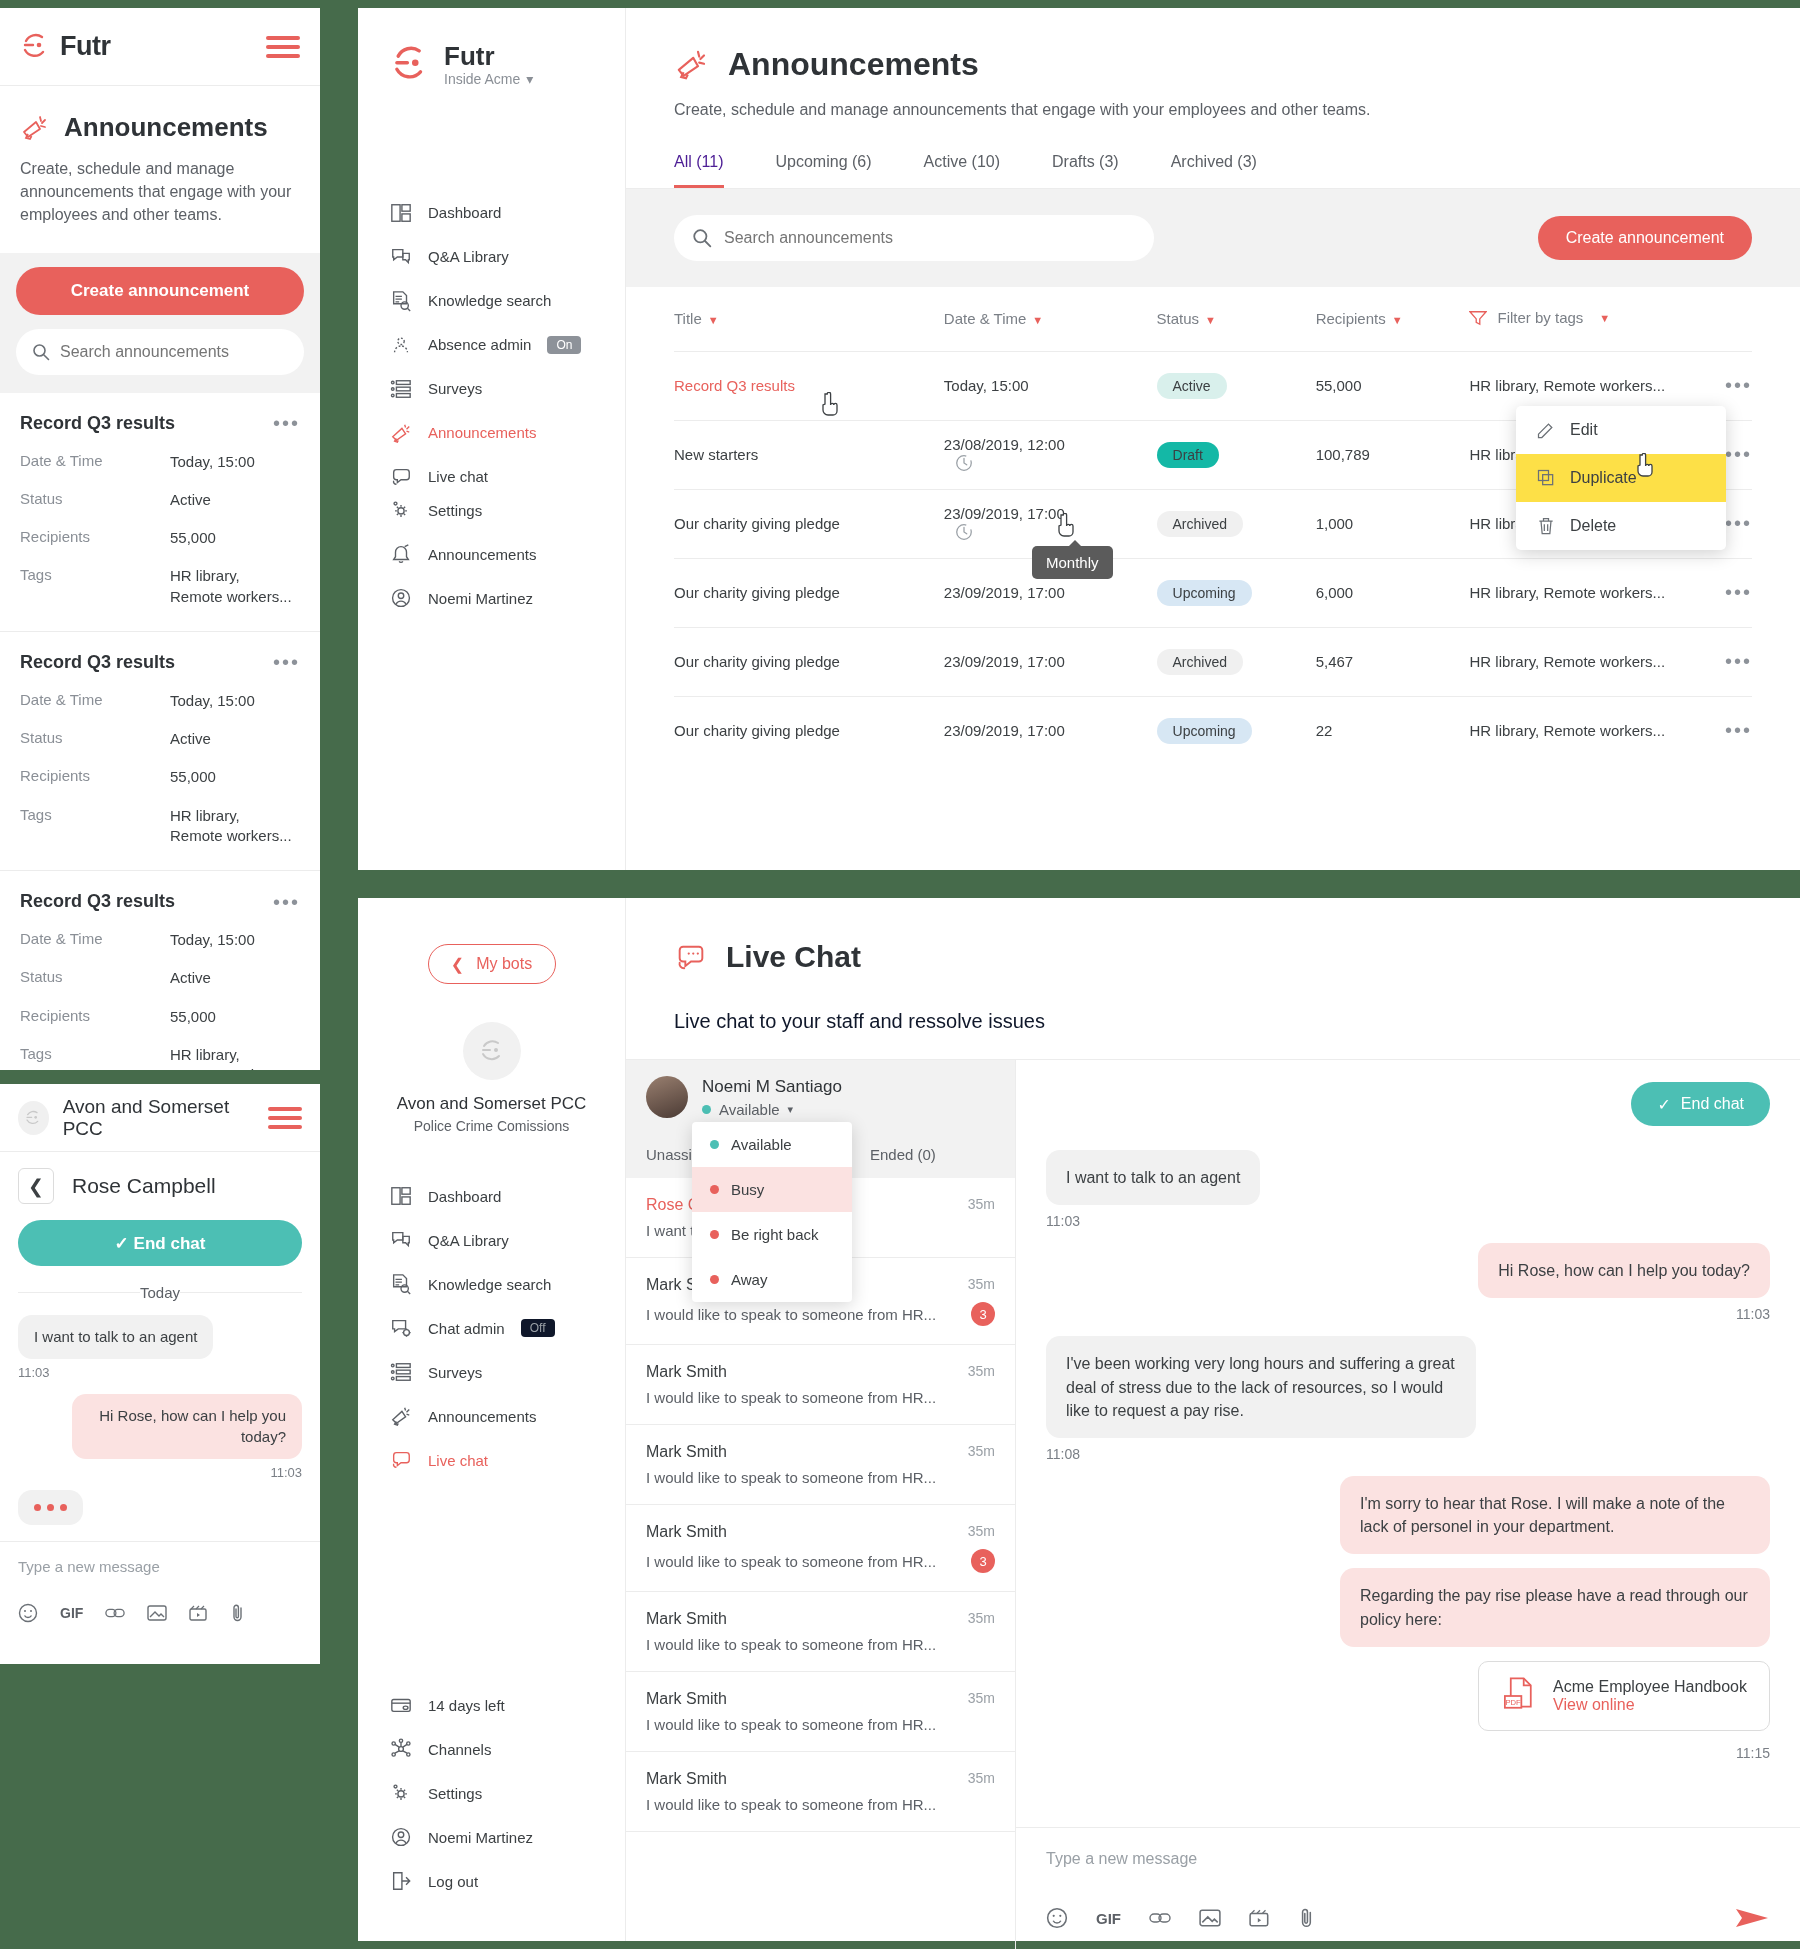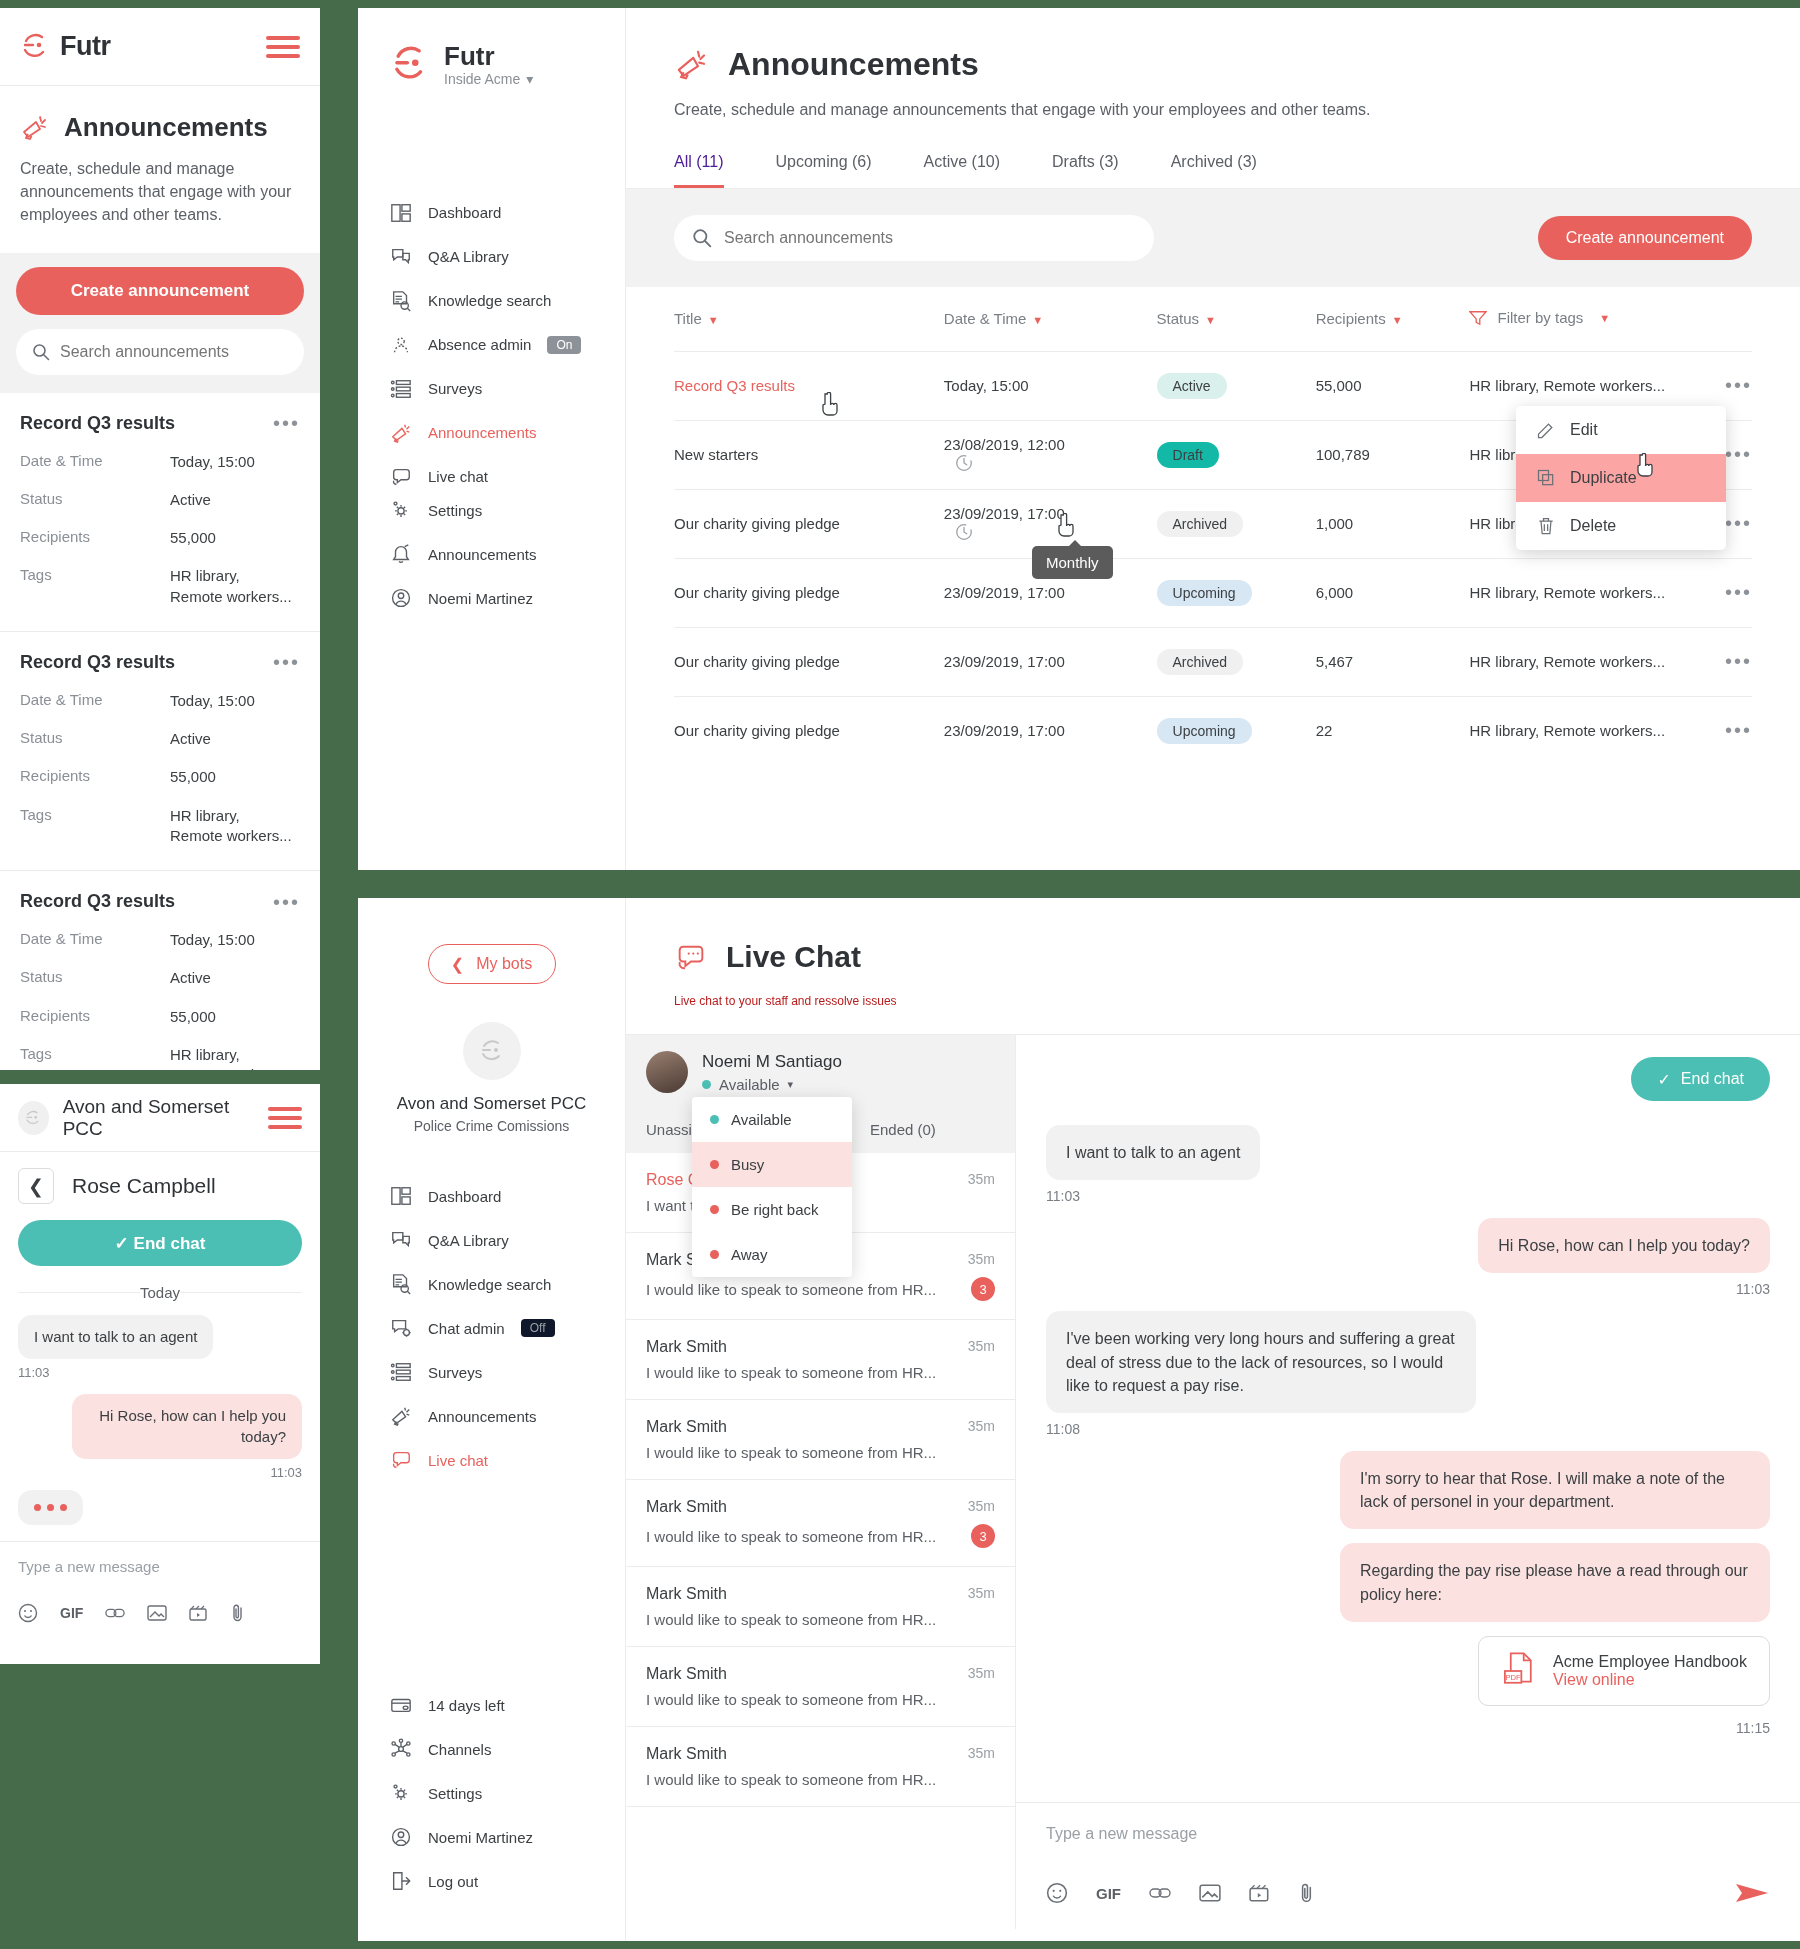--- a/index.html
+++ b/index.html
@@ -119,39 +119,39 @@
   td { font-size:15px; color:#3c4043; padding:0; height:69px; border-top:1px solid #ececec;}
   .badge { display:inline-block; border-radius:14px; padding:5px 16px; font-size:14px;}
   .b-active { background:#d9f0ec; color:#3c4043;}
   .b-draft { background:#14b8a6; color:#3c4043;text-align:right;}
   .b-archived { background:#f0f0f0; color:#3c4043;}
   .b-upcoming { background:#d7e7f4; color:#3c4043;}
   .rowdots { color:#8d9299; letter-spacing:2px; font-size:20px; cursor:pointer;}
   .ctx-menu { position:absolute; width:210px; background:#fff; border-radius:5px;
     box-shadow:0 4px 18px rgba(0,0,0,.18); overflow:hidden; }
   .ctx-item { display:flex; align-items:center; gap:14px; padding:14px 20px; font-size:16px; color:#3c4043; cursor:pointer;}
-  .ctx-item.hi { background:#fca5a5; }
+  .ctx-item.hi { background:#fde047; }
   .tooltip { position:absolute; background:#5b5b5b; color:#fff; font-size:15px;
     padding:8px 14px; border-radius:5px;}
   .tooltip:after { content:""; position:absolute; top:-6px; left:36px; border-left:7px solid transparent;
     border-right:7px solid transparent; border-bottom:7px solid #5b5b5b;}
 
   
   #win-livechat { left:358px; top:898px; width:1442px; height:1043px; background:#fff;}
   .lc-sidebar { width:268px; height:100%; float:left; border-right:1px solid #ececec; position:relative;}
   .btn-mybots { margin:46px auto 0 auto; display:flex; align-items:center; justify-content:center; gap:12px;
     width:128px; height:40px; border:1px solid #e8615c; border-radius:22px; color:#e8615c; font-size:16px; cursor:pointer;}
   .bot-avatar { width:58px; height:58px; border-radius:50%; background:#f1f1f1; margin:38px auto 0 auto;
     display:flex; align-items:center; justify-content:center;}
   .bot-name { text-align:center; font-size:17px; color:#2f3337; margin-top:14px;}
   .bot-sub { text-align:center; font-size:14px; color:#5c6066; margin-top:4px;}
   .lc-main { margin-left:268px; height:100%; position:relative;}
   .lc-head { padding:42px 0 0 48px;}
   .lc-head h1 { font-size:30px; color:#2f3337; font-weight:bold; display:flex; align-items:center; gap:18px;}
-  .lc-head p { margin-top:20px; font-size:12px; color:#b91c1c; padding-bottom:26px; }
+  .lc-head p { margin-top:36px; font-size:20px; color:#0f172a; padding-bottom:26px; }
   .lc-body { display:flex; border-top:1px solid #ececec; height:calc(100% - 148px);}
   .chatlist { width:390px; border-right:1px solid #ececec; position:relative; overflow:hidden;}
   .cl-user { background:#f2f2f2; padding:16px 20px; display:flex; gap:14px; align-items:center;}
   .cl-av { width:42px;height:42px;border-radius:50%; background:linear-gradient(160deg,#9a8070,#4a3a34); flex:0 0 auto;}
   .cl-uname { font-size:17px; color:#2f3337;}
   .cl-status { font-size:15px; color:#5c6066; display:flex; align-items:center; gap:8px; margin-top:4px;}
   .dot { width:9px;height:9px;border-radius:50%; display:inline-block;}
   .cl-tabs { display:flex; background:#f2f2f2; padding:0 20px; gap:30px; font-size:15px; color:#5c6066;}
   .cl-tab { padding:12px 0 12px 0; border-bottom:3px solid transparent; cursor:pointer;}
   .cl-tab.active { color:#e8615c; border-bottom-color:#e8615c;}

